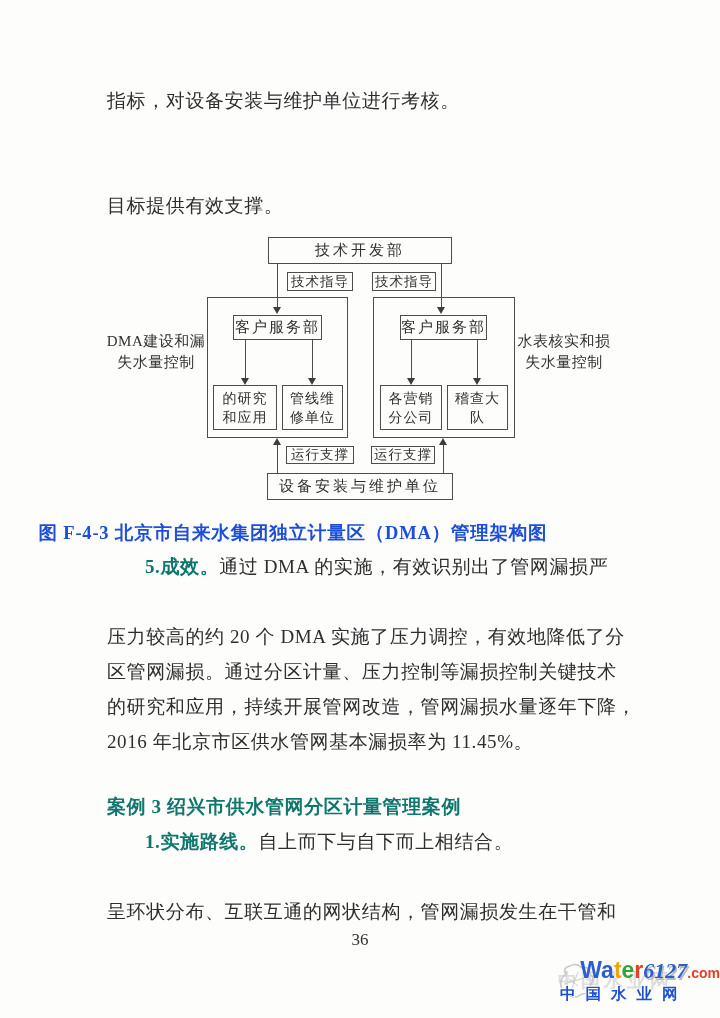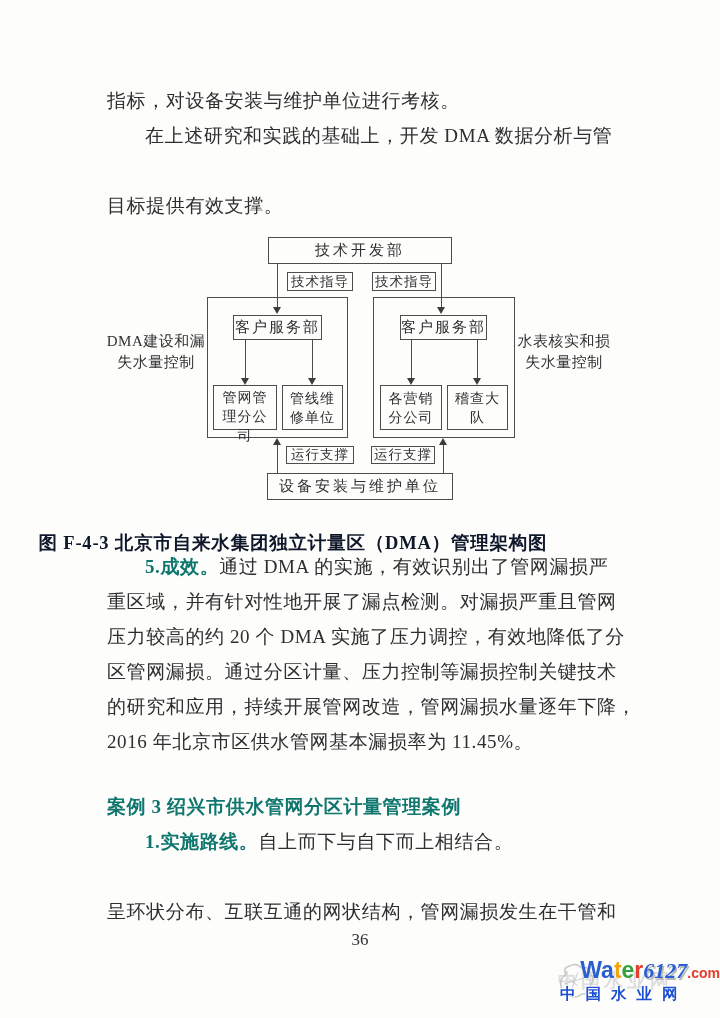--- a/index.html
+++ b/index.html
@@ -13,21 +13,21 @@
   
   .tl {
     position:absolute; left:107px; width:512px;
     font-size:19px; line-height:26px; letter-spacing:0.6px;
     white-space:nowrap; color:#2e2e2e;
   }
   .tl.ind { padding-left:38px; }
   .tl b, .hd { font-weight:700; color:#0f766e; }
   .caption {
     position:absolute; left:0; width:586px; text-align:center;
-    font-size:18.5px; font-weight:700; letter-spacing:0.8px; color:#0f172a;margin-top:10px;
+    font-size:18.5px; font-weight:700; letter-spacing:0.8px; color:#1d4ed8;
   }
   
   .dbox {
     position:absolute; border:1px solid #4d4d4d; background:#fdfdfc;
     display:flex; align-items:center; justify-content:center;
     text-align:center; color:#303030;
   }
   .dbox.big   { font-size:15px; letter-spacing:3px; }
   .dbox.cs    { font-size:15px; letter-spacing:2px; }
   .dbox.tag   { font-size:13.5px; letter-spacing:1px; }
@@ -82,21 +82,20 @@
     text-shadow:1px 1px 0 #ffffff, -1px -1px 0 #ffffff;
   }
   .wm-sketch { position:absolute; left:0; top:4px; }
 </style>
 </head>
 <body>
 
 <div class="page">
 
   <div class="tl" style="top:88px">指标，对设备安装与维护单位进行考核。</div>
-  <div class="tl ind" style="top:123px">在上述研究和实践的基础上，开发 DMA 数据分析与管</div>
   <div class="tl" style="top:193px">目标提供有效支撑。</div>
 
   <div>
 
     <div class="dbox big" style="left:268px;top:237px;width:184px;height:27px">技术开发部</div>
 
     <div class="vline" style="left:277px;top:264px;height:44px"></div>
     <div class="ah down" style="left:273px;top:307px"></div>
     <div class="vline" style="left:441px;top:264px;height:44px"></div>
     <div class="ah down" style="left:437px;top:307px"></div>
@@ -112,21 +111,21 @@
 
     <div class="vline" style="left:245px;top:340px;height:39px"></div>
     <div class="ah down" style="left:241px;top:378px"></div>
     <div class="vline" style="left:312px;top:340px;height:39px"></div>
     <div class="ah down" style="left:308px;top:378px"></div>
     <div class="vline" style="left:411px;top:340px;height:39px"></div>
     <div class="ah down" style="left:407px;top:378px"></div>
     <div class="vline" style="left:477px;top:340px;height:39px"></div>
     <div class="ah down" style="left:473px;top:378px"></div>
 
-    <div class="dbox sub wrap" style="left:213px;top:385px;width:64px;height:45px">管网管理分公司</div>
+    <div class="dbox sub wrap" style="left:213px;top:385px;width:64px;height:45px">的研究和应用</div>
     <div class="dbox sub wrap" style="left:282px;top:385px;width:61px;height:45px">管线维修单位</div>
     <div class="dbox sub wrap" style="left:380px;top:385px;width:62px;height:45px">各营销分公司</div>
     <div class="dbox sub" style="left:447px;top:385px;width:61px;height:45px">稽查大队</div>
 
     <div class="sidelabel" style="left:104px;top:331px">
       <div>DMA建设和漏</div>
       <div>失水量控制</div>
     </div>
     <div class="sidelabel" style="left:512px;top:331px">
       <div>水表核实和损</div>
@@ -140,21 +139,20 @@
 
     <div class="dbox tag" style="left:286px;top:446px;width:68px;height:18px">运行支撑</div>
     <div class="dbox tag" style="left:371px;top:446px;width:64px;height:18px">运行支撑</div>
 
     <div class="dbox big" style="left:267px;top:473px;width:186px;height:27px">设备安装与维护单位</div>
   </div>
 
   <div class="caption" style="top:520px">图 F-4-3 北京市自来水集团独立计量区（DMA）管理架构图</div>
 
   <div class="tl ind" style="top:554px"><b>5.成效。</b><span>通过 DMA 的实施，有效识别出了管网漏损严</span></div>
-  <div class="tl" style="top:589px">重区域，并有针对性地开展了漏点检测。对漏损严重且管网</div>
   <div class="tl" style="top:624px">压力较高的约 20 个 DMA 实施了压力调控，有效地降低了分</div>
   <div class="tl" style="top:659px">区管网漏损。通过分区计量、压力控制等漏损控制关键技术</div>
   <div class="tl" style="top:694px">的研究和应用，持续开展管网改造，管网漏损水量逐年下降，</div>
   <div class="tl" style="top:729px">2016 年北京市区供水管网基本漏损率为 11.45%。</div>
 
   <div class="tl hd" style="top:794px">案例 3 绍兴市供水管网分区计量管理案例</div>
   <div class="tl ind" style="top:829px"><b>1.实施路线。</b><span>自上而下与自下而上相结合。</span></div>
   <div class="tl" style="top:899px">呈环状分布、互联互通的网状结构，管网漏损发生在干管和</div>
 
   <div class="pagenum" style="top:930px">36</div>

